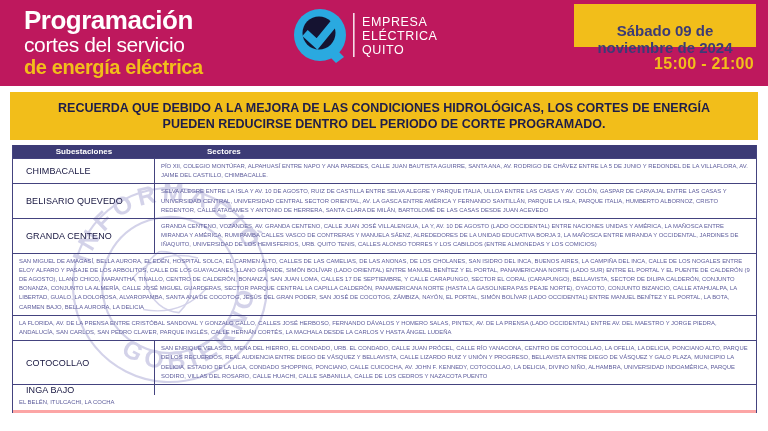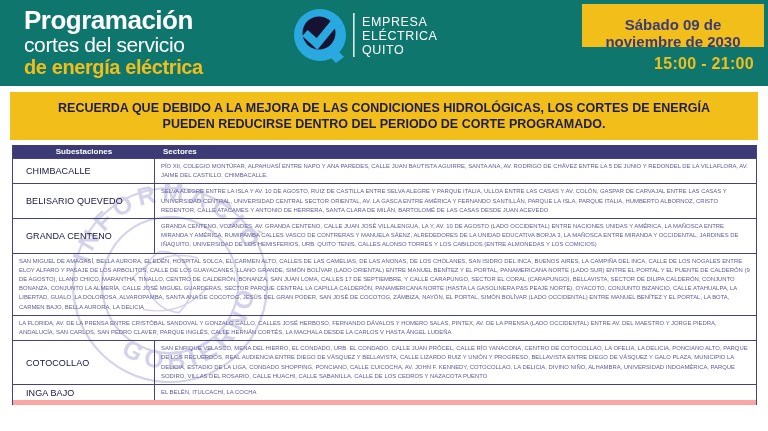--- a/index.html
+++ b/index.html
@@ -7,31 +7,31 @@
   body {
     font-family:"Liberation Sans", sans-serif;
     background:#ffffff;
     position:relative;
     width:768px; height:431px;
     overflow:hidden;
   }
   
   .header {
     position:absolute; left:0; top:0; width:768px; height:86px;
-    background:#0f766e;
+    background:#be185d;
   }
   .title-block { position:absolute; left:24px; top:7px; line-height:1; }
   .title-l1 { color:#ffffff; font-weight:bold; font-size:26px; letter-spacing:-0.5px; }
   .title-l2 { color:#ffffff; font-weight:normal; font-size:21px; letter-spacing:-0.4px; margin-top:1px; }
   .title-l3 { color:#f2be1a; font-weight:600; font-size:20px; letter-spacing:-0.4px; margin-top:2px; }
   .logo-wrap { position:absolute; left:290px; top:5px; }
   .datebox {
-    position:absolute; right:4px; top:4px; width:182px; height:43px;
+    position:absolute; right:12px; top:4px; width:182px; height:43px;
     background:#f2be1a; color:#3c3b76; font-weight:bold; font-size:15px;
-    text-align:center; line-height:17px; padding-top:12px;
+    text-align:center; line-height:17px; padding-top:18px;
   }
   .timebox {
     position:absolute; right:14px; top:55px;
     color:#f2be1a; font-weight:bold; font-size:16px; letter-spacing:0.3px;
   }
   
   .banner {
     position:absolute; left:10px; top:92px; width:748px; height:48px;
     background:#f2be1a; color:#1e1d4a;
     font-weight:bold; font-size:12.5px; line-height:16px;
@@ -39,26 +39,26 @@
     padding:0 30px;
   }
   
   .table {
     position:absolute; left:12px; top:145px; width:745px;
     border-left:1px solid #44437f; border-right:1px solid #44437f;
     z-index:2;
   }
   .thead {
     display:flex; background:#3c3b76; color:#ffffff;
-    font-weight:bold; font-size:8px; height:13px; align-items:center;
+    font-weight:bold; font-size:8px; height:13px; align-items:center;gap:44px;
   }
   .thead .c1 { width:142px; text-align:center; }
   .thead .c2 { flex:1; padding-left:8px; text-align:left; }
   .trow { display:flex; border-top:1px solid #44437f; }
-  .trow:last-child { border-bottom:5px solid #fca5a5; }
+  .trow:last-child { border-bottom:3px solid #fca5a5;flex-direction:column; }
   .cell-sub {
     width:142px; border-right:1px solid #44437f;
     display:flex; align-items:center; padding-left:13px;
     font-weight:normal; font-size:9px; color:#16153f; letter-spacing:0.1px;
     text-transform:uppercase;
   }
   .cell-sec {
     flex:1; padding:3px 5px 3px 6px;
     font-size:5.9px; line-height:9.2px; color:#5d5c9b;
     text-transform:uppercase; display:flex; align-items:center;
@@ -87,21 +87,21 @@
       <path d="M15,28 L27,39 L45,17" stroke="#2aa9e0" stroke-width="8" fill="none"></path>
       <rect x="63" y="8" width="1.6" height="44" fill="#ffffff" opacity="0.85"></rect>
       <text x="72" y="21" fill="#ffffff" font-size="12.5" letter-spacing="0.6" font-family="Liberation Sans, sans-serif" id="logo-t1">EMPRESA</text>
       <text x="72" y="35" fill="#ffffff" font-size="12.5" letter-spacing="0.6" font-family="Liberation Sans, sans-serif" id="logo-t2">ELÉCTRICA</text>
       <text x="72" y="49" fill="#ffffff" font-size="12.5" letter-spacing="0.6" font-family="Liberation Sans, sans-serif" id="logo-t3">QUITO</text>
     </svg>
   </div>
 
   <div class="datebox">
     <div>Sábado 09 de</div>
-    <div>noviembre de 2030</div>
+    <div>noviembre de 2024</div>
   </div>
   <div class="timebox">15:00 - 21:00</div>
 </div>
 
 <div class="banner">RECUERDA QUE DEBIDO A LA MEJORA DE LAS CONDICIONES HIDROLÓGICAS, LOS CORTES DE ENERGÍA PUEDEN REDUCIRSE DENTRO DEL PERIODO DE CORTE PROGRAMADO.</div>
 
 <svg class="watermark" width="330" height="270" viewBox="0 0 330 270">
   <g transform="rotate(-18 165 135)" fill="none" stroke="#a9a7d4" stroke-width="2.2">
     <circle cx="165" cy="135" r="97"></circle>
     <circle cx="165" cy="135" r="68"></circle>

